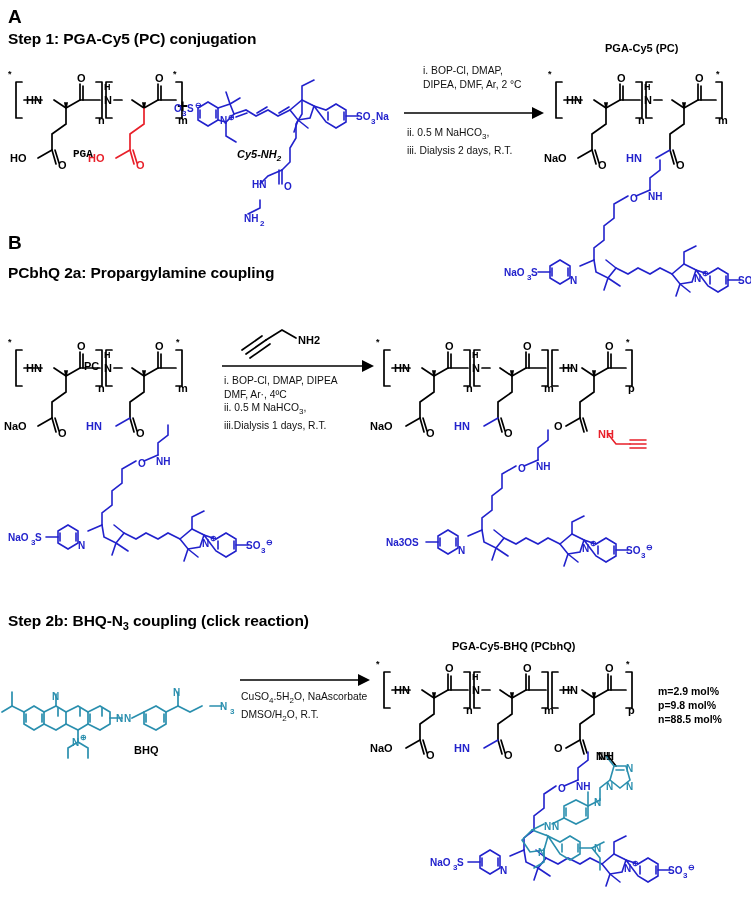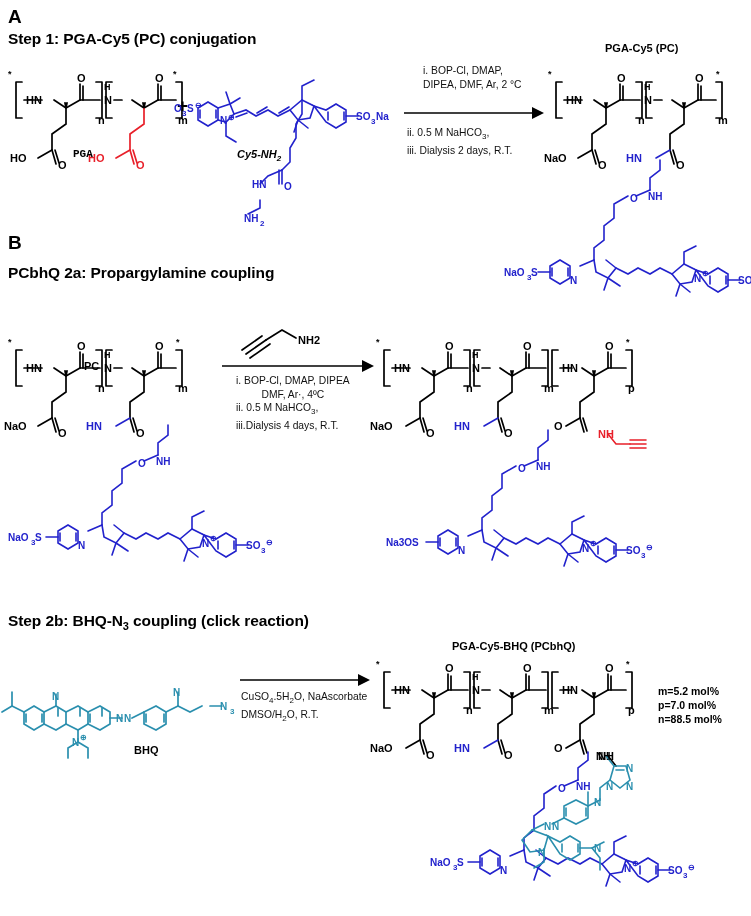--- a/index.html
+++ b/index.html
@@ -272,25 +272,25 @@
     <path d="M6,34 L26,20"></path>
     <path d="M10,38 L30,24"></path>
     <path d="M26,20 L42,10 L56,18"></path>
   </g>
   <text x="58" y="24" font-size="11" font-weight="bold">NH2</text>
 </svg>
 <svg style="left:222px;top:358px;" width="152" height="16">
   <line class="arrowline" x1="0" y1="8" x2="140" y2="8"></line>
   <polygon points="140,2 152,8 140,14" fill="#000"></polygon>
 </svg>
-<div class="cond" style="left:224px;top:374px;margin-left:12px;">
+<div class="cond" style="left:224px;top:374px;">
   <div>i. BOP-Cl, DMAP, DIPEA</div>
-  <div style="text-align:center;">DMF, Ar·, 4ºC</div>
+  <div style="">DMF, Ar·, 4ºC</div>
   <div>ii. 0.5 M NaHCO<sub>3</sub>,</div>
-  <div>iii.Dialysis 4 days, R.T.</div>
+  <div>iii.Dialysis 1 days, R.T.</div>
 </div>
 
 <svg style="left:376px;top:330px;" width="290" height="115" viewBox="0 0 290 115">
   <g stroke="#000" stroke-width="1.7" fill="none" stroke-linecap="round">
     <path d="M8,38 L8,20 M8,20 L14,20 M8,38 L8,56 M8,56 L14,56"></path>
     <path d="M16,38 L34,38"></path>
     <path d="M46,38 L58,46 L72,38"></path>
     <path d="M72,38 L72,22 M75,38 L75,24"></path>
     <path d="M72,38 L92,38"></path>
     <path d="M88,20 L94,20 M94,20 L94,56 M88,56 L94,56"></path>
@@ -476,22 +476,22 @@
   <text x="252" y="62" font-size="11">p</text>
   <text x="-6" y="100" font-size="11">NaO</text>
   <text x="50" y="107" font-size="11">O</text>
   <text x="128" y="107" font-size="11">O</text>
   <text x="178" y="100" font-size="11">O</text>
   <text x="78" y="100" font-size="11" fill="#2222cc">HN</text>
   <text x="222" y="108" font-size="11">NH</text>
 </svg>
 
 <div class="mol" style="left:658px;top:684px;">
-  <div>m=5.2  mol%</div>
-  <div>p=7.0   mol%</div>
+  <div>m=2.9  mol%</div>
+  <div>p=9.8   mol%</div>
   <div>n=88.5 mol%</div>
 </div>
 
 <svg style="left:448px;top:752px;" width="240" height="130" viewBox="0 0 240 130">
   <g stroke="#2222cc" stroke-width="1.6" fill="none" stroke-linecap="round">
     <path d="M140,0 L140,8 L130,16 L130,28"></path>
     <path d="M130,28 L116,34"></path>
     <path d="M108,34 L96,42 L96,56 L86,64 L86,78 L76,86 L76,98"></path>
     <path d="M76,98 L62,104"></path>
     <path d="M52,104 L42,98 L32,104 L32,116 L42,122 L52,116 Z"></path>

